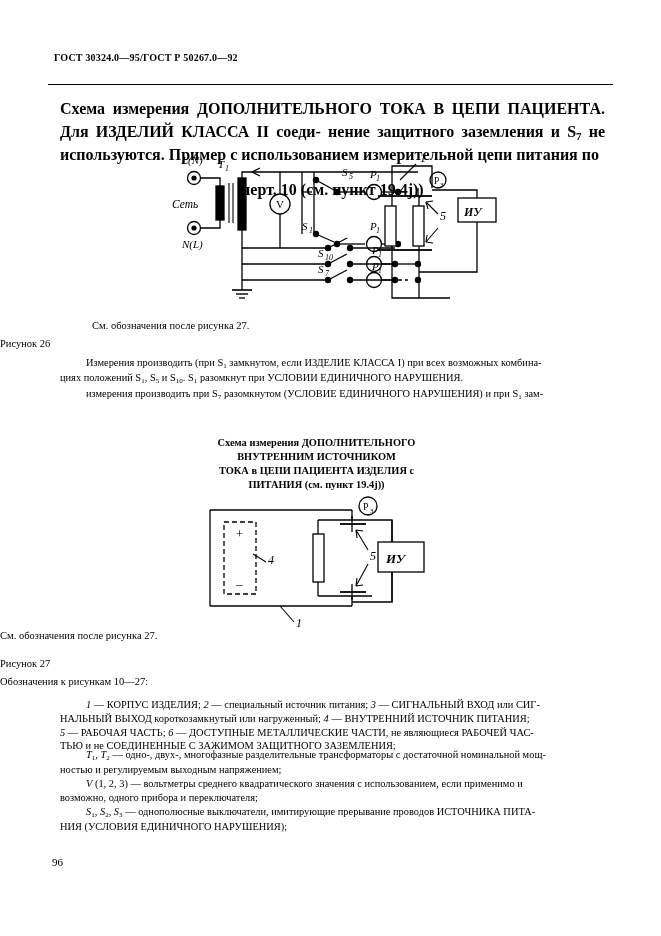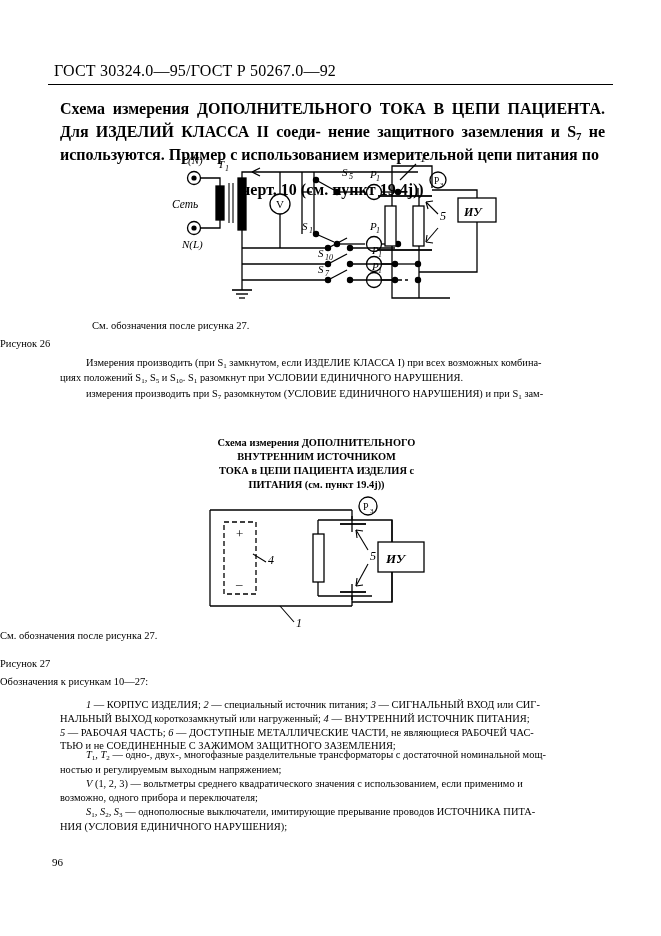--- a/index.html
+++ b/index.html
@@ -14,23 +14,23 @@
   #page {
     position: relative;
     width: 661px;
     height: 936px;
     background: #ffffff;
     overflow: hidden;
   }
   .hdr {
     position: absolute;
     left: 54px;
-    top: 62px;
-    font-size: 16px;
-    font-weight: normal;
+    top: 52px;
+    font-size: 10px;
+    font-weight: bold;
     letter-spacing: 0.2px;
     white-space: nowrap;
   }
   .hdr-rule {
     position: absolute;
     left: 48px;
     top: 84px;
     width: 565px;
     height: 1px;
     background: #000;

